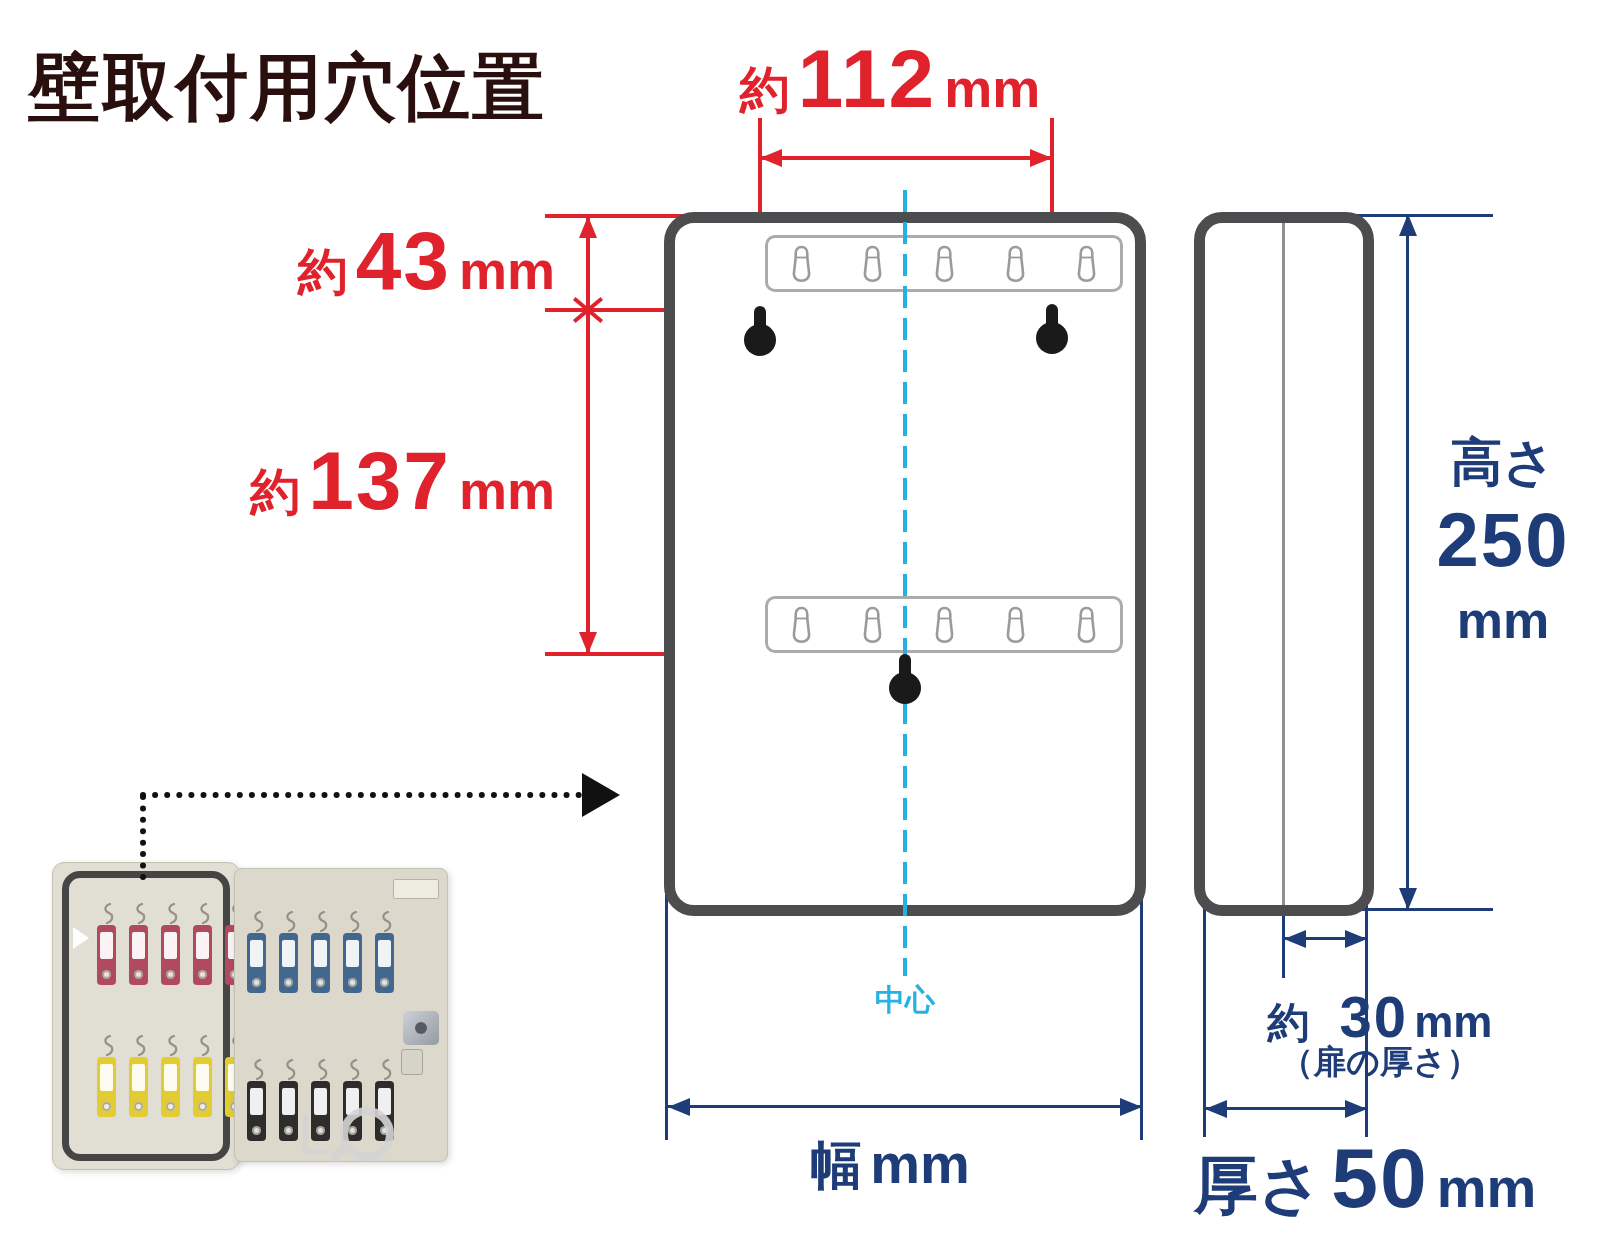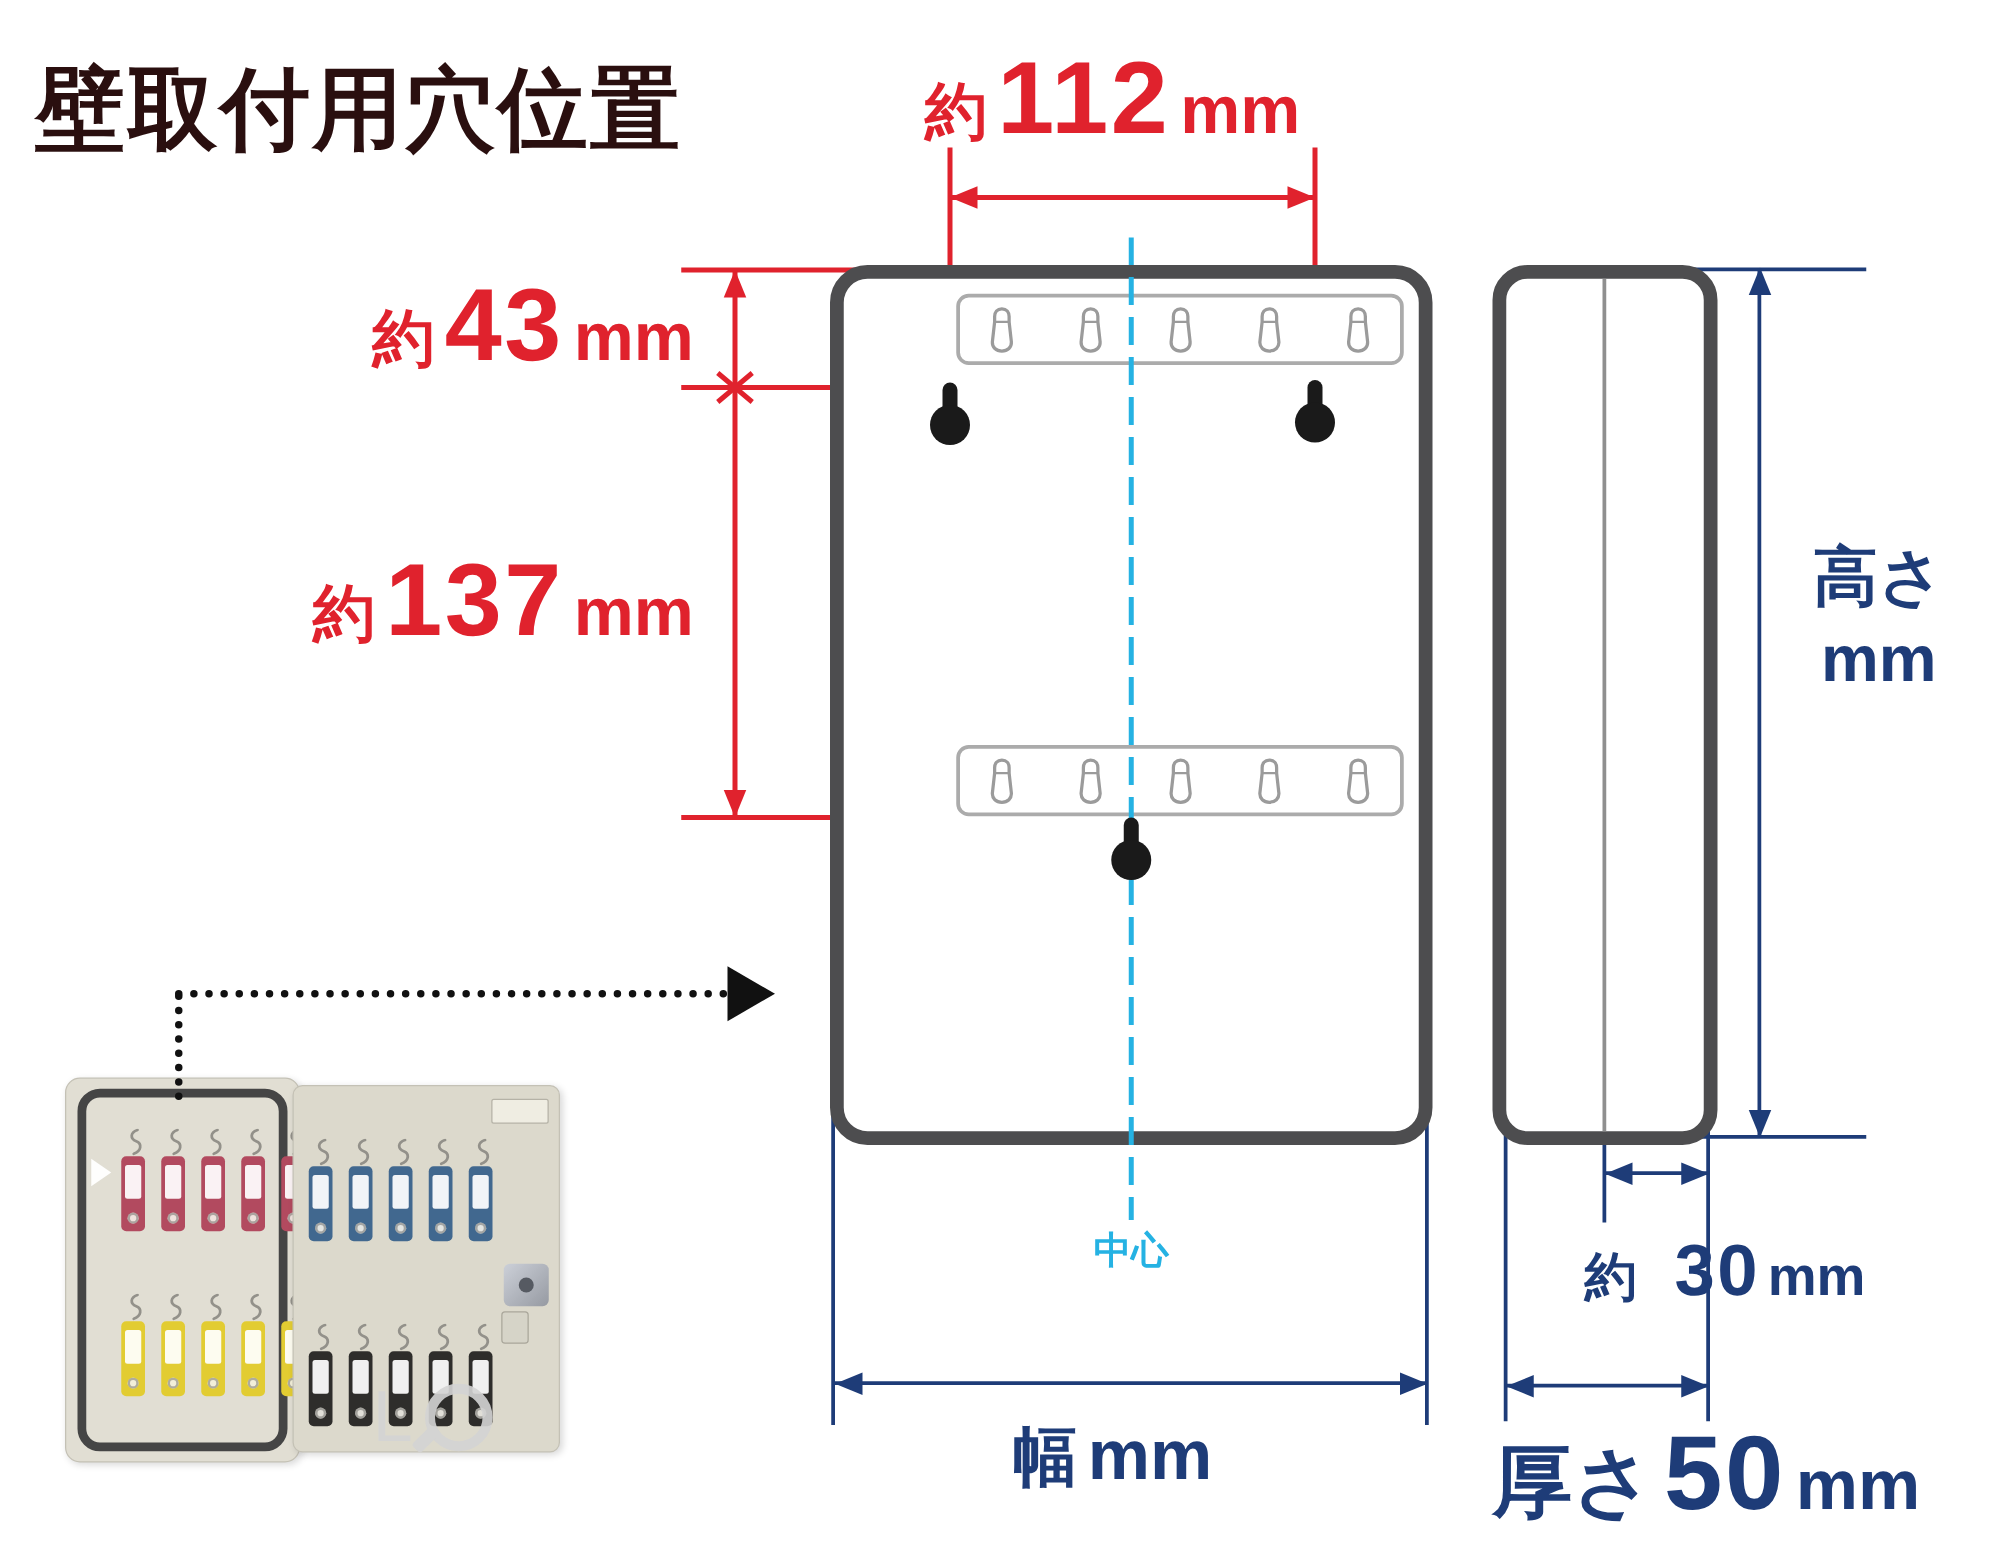--- a/index.html
+++ b/index.html
@@ -234,36 +234,38 @@
     <div class="tri tri-r" style="left:1345px;top:930px;"></div>
 
     <div class="vline" style="left:1203px;top:905px;height:232px;width:3px;"></div>
     <div class="hline" style="left:1205px;top:1107px;width:162px;height:3px;"></div>
     <div class="tri tri-l" style="left:1205px;top:1100px;"></div>
     <div class="tri tri-r" style="left:1345px;top:1100px;"></div>
   </div>
 
   <div class="height-label">
     <div class="l1">高さ</div>
+    <div class="l2">250</div>
     <div class="l3">mm</div>
   </div>
   <div class="dim-label blue-text" style="left:700px;top:1136px;width:380px;">
     <span class="prefix" style="font-size:52px;">幅</span>
     <span class="unit" style="font-size:56px;">mm</span>
   </div>
   <div class="dim-label blue-text" style="left:1195px;top:1136px;width:340px;">
     <span class="prefix" style="font-size:64px;">厚さ</span>
     <span class="value" style="font-size:84px;">50</span>
     <span class="unit" style="font-size:56px;">mm</span>
   </div>
   <div class="dim-label blue-text" style="left:1240px;top:988px;width:280px;gap:6px;">
     <span class="prefix" style="font-size:42px;">約</span>
     <span class="value" style="font-size:58px;margin-left:24px;">30</span>
     <span class="unit" style="font-size:44px;">mm</span>
   </div>
+  <div class="door-note">（扉の厚さ）</div>
 
   <div class="dot-v"></div>
   <div class="dot-h"></div>
   <div class="dot-head"></div>
 
   <div class="photo">
     <div class="photo-door">
       <div class="door-gasket"></div>
       <div class="door-glint"></div>
       <div class="tag-row row-door-top">

